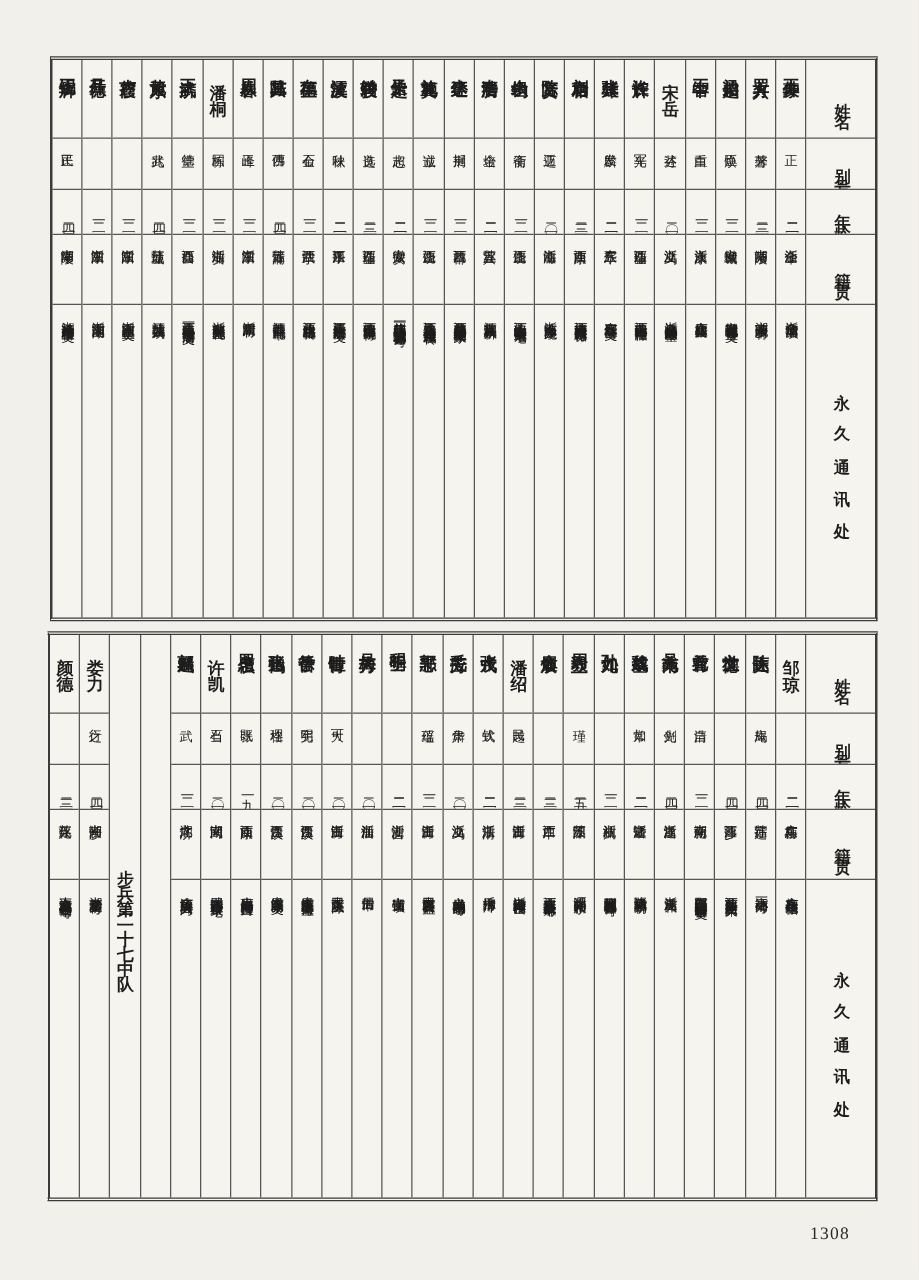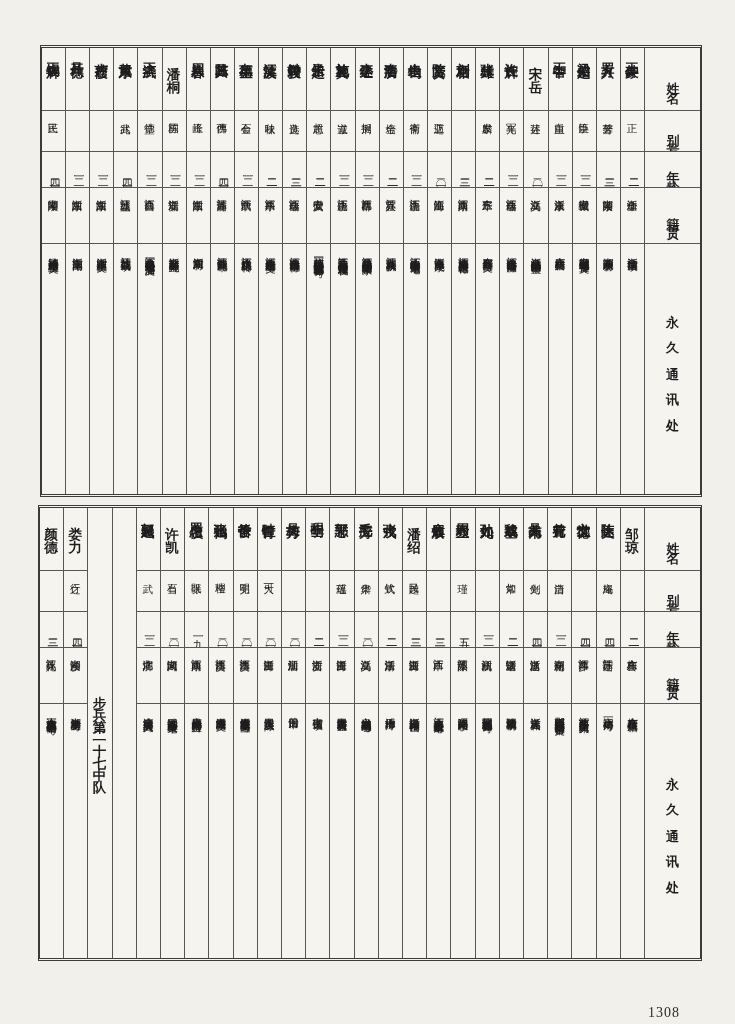--- a/index.html
+++ b/index.html
@@ -37,21 +37,21 @@
   .header-col .cell .vtext{letter-spacing:9px;}
   .header-col .addr-cell{align-items:center;padding-top:0;}
   .header-col .addr-cell .vtext{height:auto;font-size:13px;letter-spacing:26px;line-height:15px;}
   .special-col .tall-cell{flex:1;display:flex;justify-content:center;align-items:center;}
   .unit-label{
     writing-mode:vertical-rl;text-orientation:upright;
     font-size:13.5px;font-weight:600;letter-spacing:12px;
   }
   .page-number{
     position:absolute;left:648px;top:980px;font-size:14px;
-    font-family:"Liberation Serif","DejaVu Serif",serif;color:#2a2a2a;letter-spacing:1px;margin-top:25px;
+    font-family:"Liberation Serif","DejaVu Serif",serif;color:#2a2a2a;letter-spacing:1px;
   }
 </style>
 </head>
 <body>
 
 <div class="page">
 
   <div class="registry" id="table-top">
     <div class="col header-col">
       <div class="cell name-cell">

